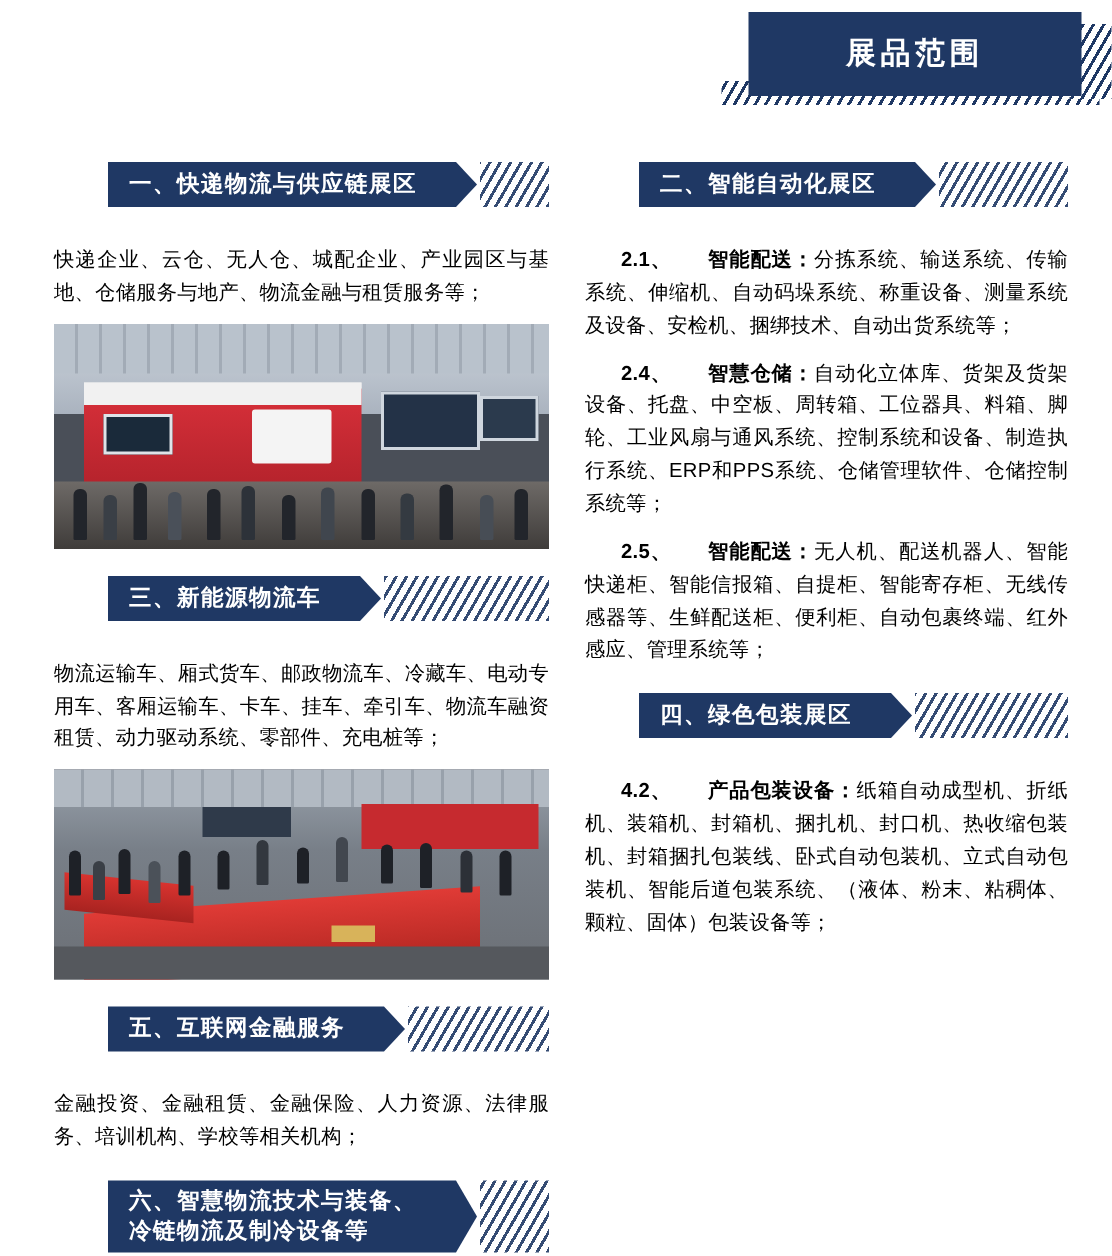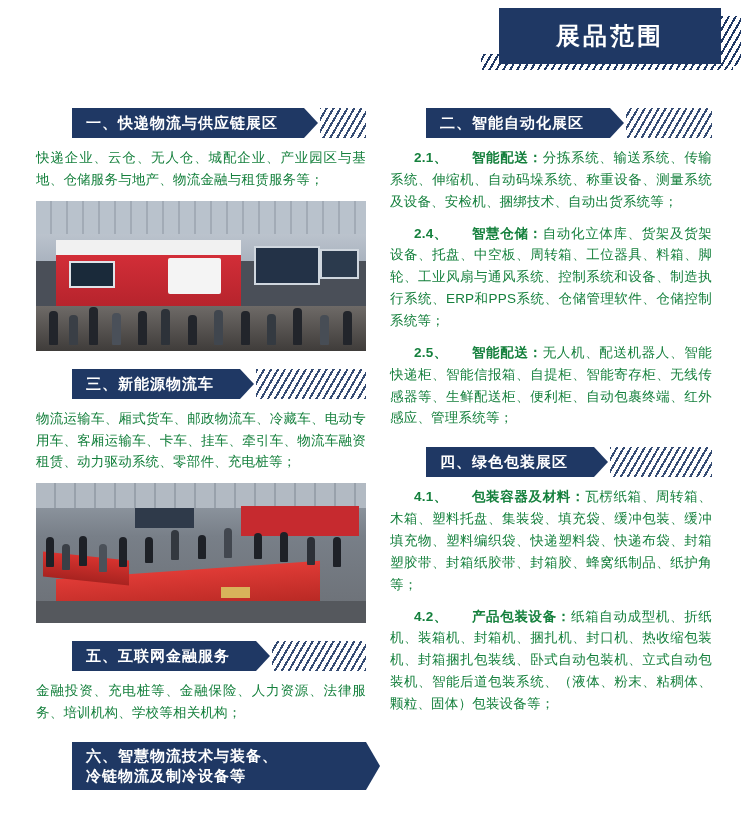--- a/index.html
+++ b/index.html
@@ -28,21 +28,21 @@
     top: 0;
     width: 222px;
     height: 56px;
     background: #1f3864;
     display: flex;
     align-items: center;
     justify-content: center;
   }
   .title-box .title-text {
     color: #ffffff;
-    font-size: 24px;
+    font-size: 20px;
     font-weight: bold;
     letter-spacing: 3px;
     line-height: 1;
   }
   .title-hatch {
     position: absolute;
     left: 0;
     top: 46px;
     width: 252px;
     height: 16px;
@@ -72,25 +72,26 @@
     position: absolute;
     top: 108px;
   }
   .col-left { left: 36px; width: 330px; }
   .col-right { left: 390px; width: 322px; }
 
   
   .sec-head {
     position: relative;
     height: 30px;
-    margin-bottom: 9px;
+    margin-bottom: 24px;
     display: flex;
+    align-items: center;
     padding-left: 36px;
   }
-  .sec-head.tall { height: 48px; flex-direction: column; }
+  .sec-head.tall { height: 48px; }
   .sec-head .ribbon {
     position: relative;
     background: #1f3864;
     height: 30px;
     display: flex;
     align-items: center;
     padding: 0 26px 0 14px;
     flex: 0 0 auto;
   }
   .sec-head.tall .ribbon {
@@ -135,21 +136,21 @@
   .accent-blue .ribbon { background: #1f3864; }
   .accent-blue .ribbon::after { border-left-color: #1f3864; }
   .accent-blue .tail {
     background: repeating-linear-gradient(-60deg,#1f3864 0px,#1f3864 2px,#ffffff 2px,#ffffff 6px);
   }
 
   
   .para {
     font-size: 13.5px;
     line-height: 1.62;
-    color: #15803d;
+    color: #000000;
     margin: 0 0 10px 0;
     text-align: justify;
     letter-spacing: 0.2px;
   }
   .para b { font-weight: bold; margin-left: 24px; }
   .para .num { font-weight: bold; }
 
   
   .photo {
     width: 330px;
@@ -351,21 +352,21 @@
         <i></i>
       </div>
   </div>
 
   <div class="sec-head accent-blue">
     <div class="ribbon">
       <span class="lbl">五、互联网金融服务</span>
     </div>
     <div class="tail"></div>
   </div>
-  <p class="para">金融投资、充电桩等、金融保险、人力资源、法律服务、培训机构、学校等相关机构；</p>
+  <p class="para">金融投资、金融租赁、金融保险、人力资源、法律服务、培训机构、学校等相关机构；</p>
 
   <div class="spacer-sm"></div>
 
   <div class="sec-head accent-blue tall">
     <div class="ribbon">
       <span class="lbl">六、智慧物流技术与装备、
 冷链物流及制冷设备等</span>
     </div>
     <div class="tail"></div>
   </div>
@@ -391,17 +392,16 @@
 
   <div class="spacer-sm"></div>
 
   <div class="sec-head accent-blue">
     <div class="ribbon">
       <span class="lbl">四、绿色包装展区</span>
     </div>
     <div class="tail"></div>
   </div>
 
-  <p class="para"><b class="num">4.1、</b><b>包装容器及材料：</b><span>瓦楞纸箱、周转箱、木箱、塑料托盘、集装袋、填充袋、缓冲包装、缓冲填充物、塑料编织袋、快递塑料袋、快递布袋、封箱塑胶带、封箱纸胶带、封箱胶、蜂窝纸制品、纸护角等；</span></p>
 
   <p class="para"><b class="num">4.2、</b><b>产品包装设备：</b><span>纸箱自动成型机、折纸机、装箱机、封箱机、捆扎机、封口机、热收缩包装机、封箱捆扎包装线、卧式自动包装机、立式自动包装机、智能后道包装系统、（液体、粉末、粘稠体、颗粒、固体）包装设备等；</span></p>
 
 </div>
 
 </body></html>

